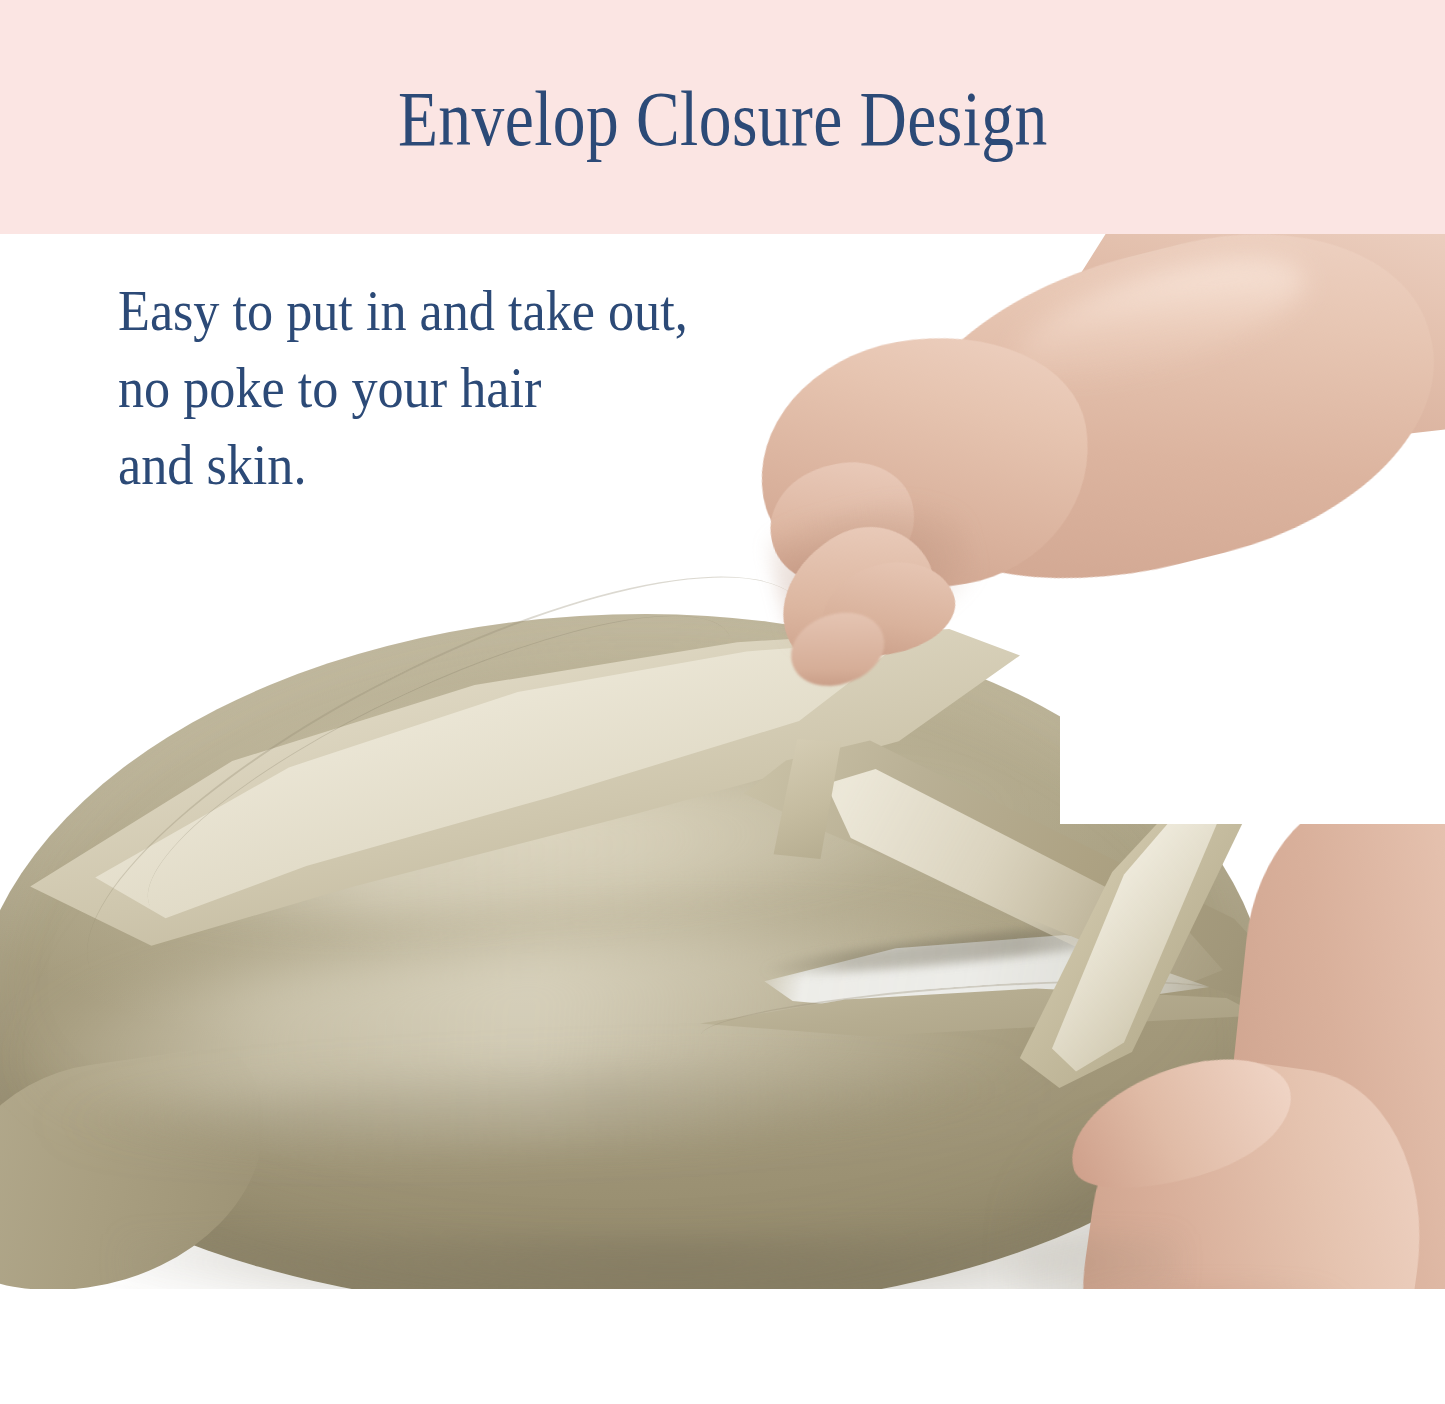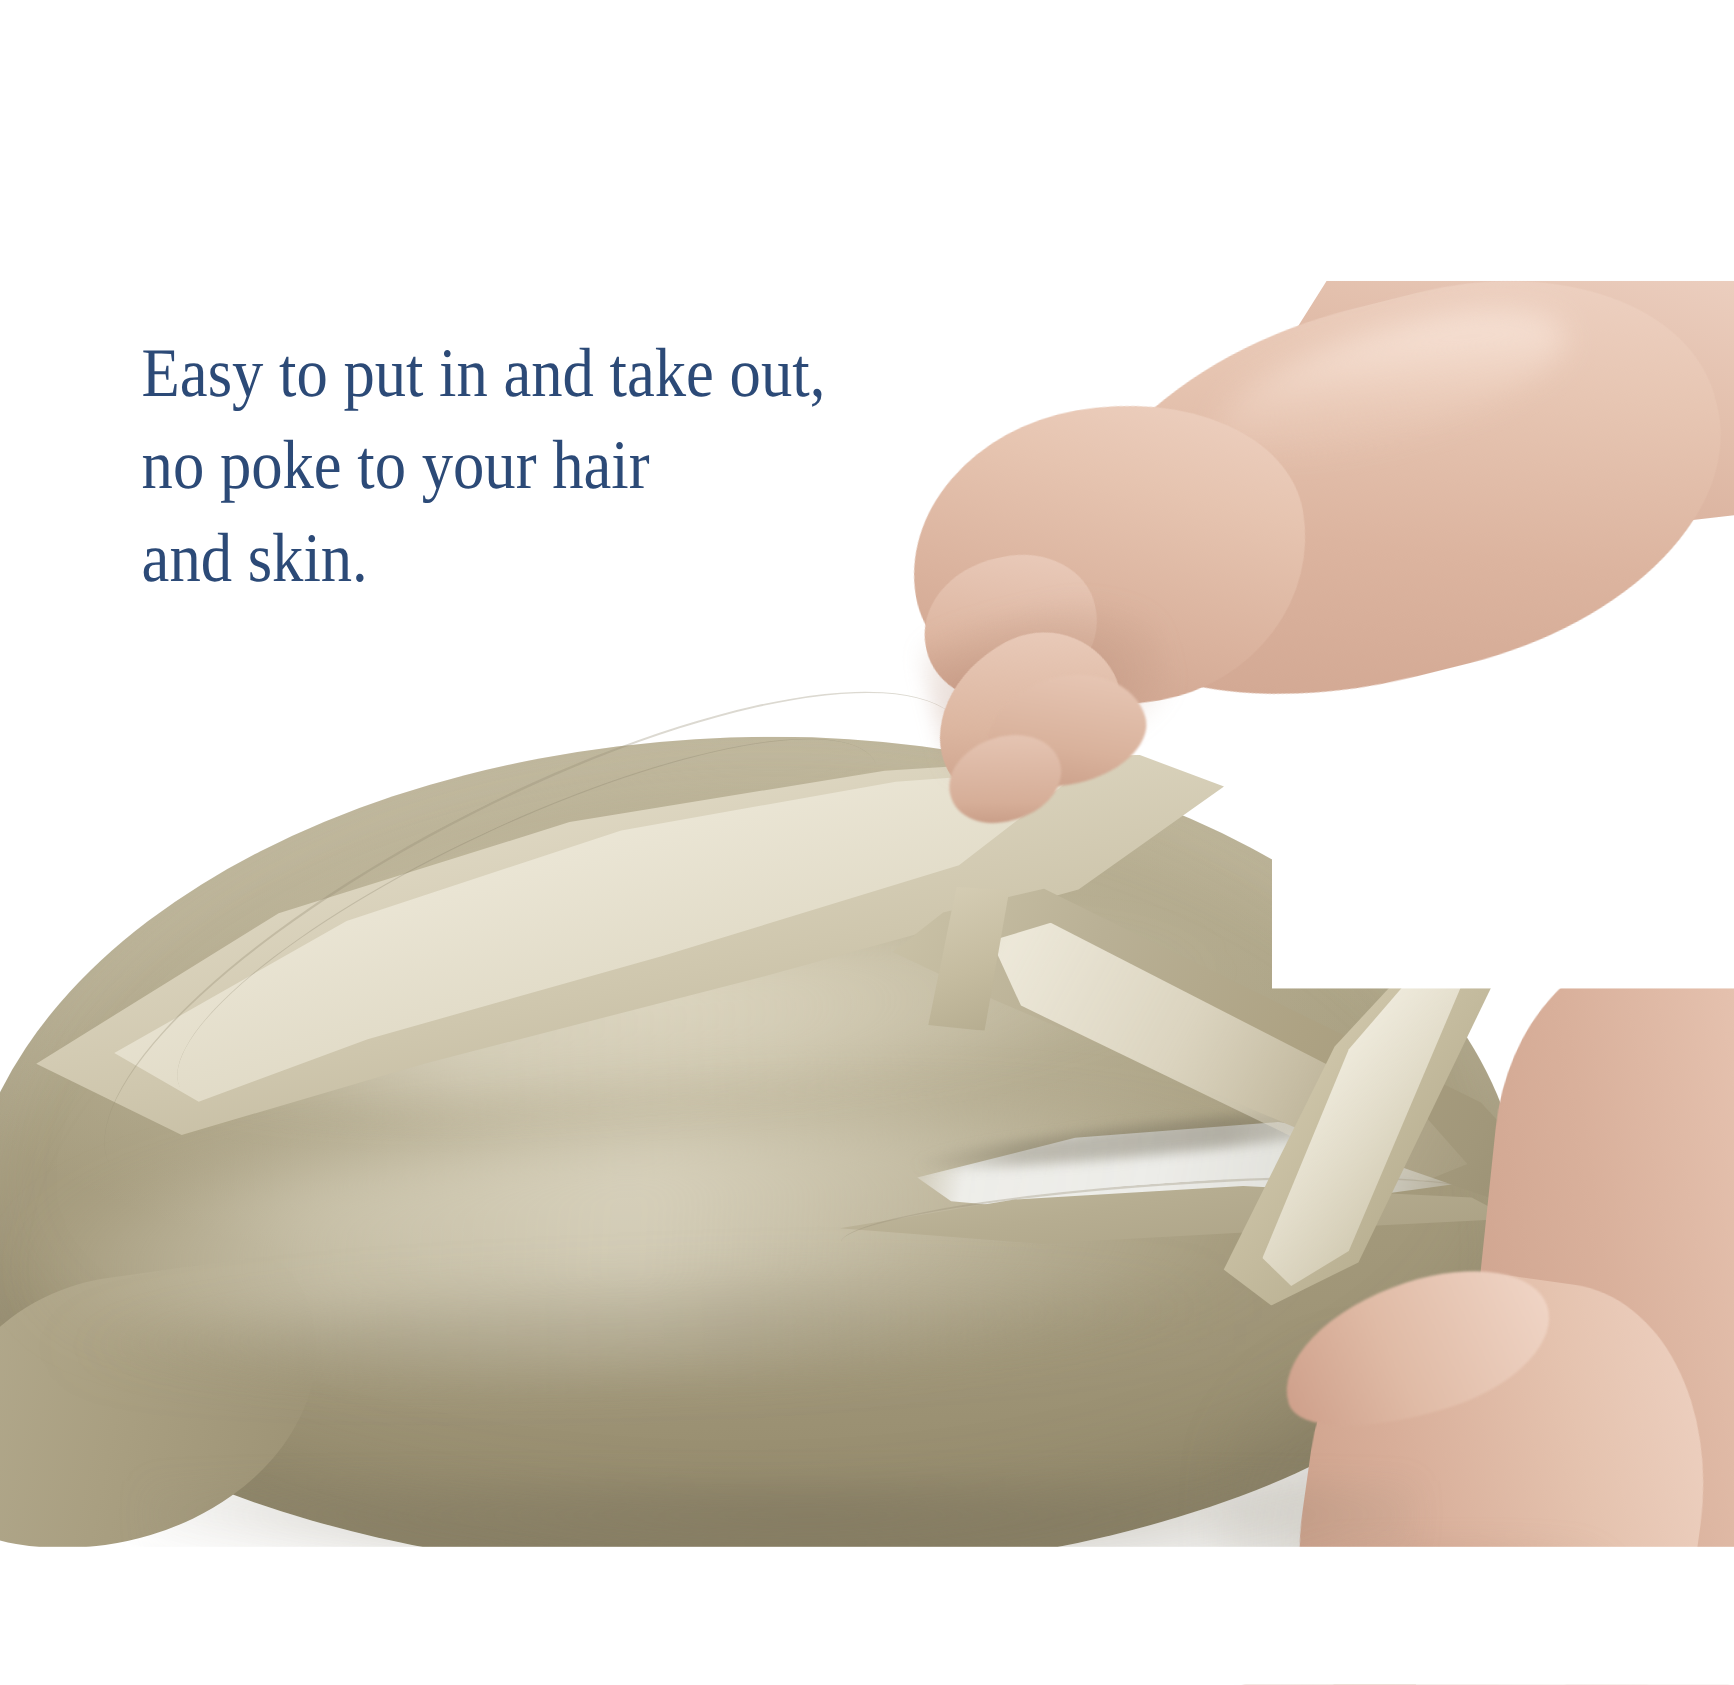--- a/index.html
+++ b/index.html
@@ -439,14 +439,17 @@
     <div class="bottom-shadow"></div>
     <div class="mask-bottom"></div>
   </div>
 
   <div class="body-copy">
     <span class="line">Easy to put in and take out,</span>
     <span class="line">no poke to your hair</span>
     <span class="line">and skin.</span>
   </div>
 
+  <div class="header-band">
+    <div class="header-title">Envelop Closure Design</div>
+  </div>
 
 </div>
 
 </body></html>

